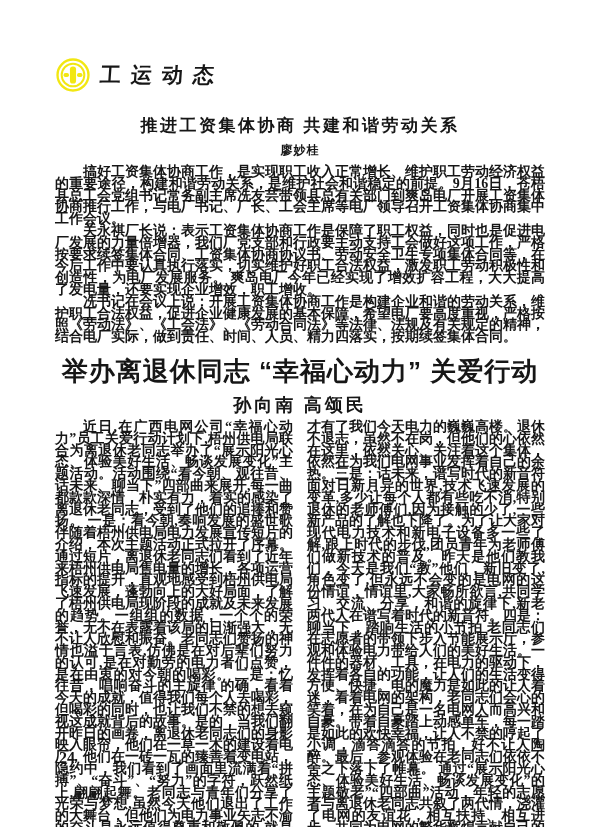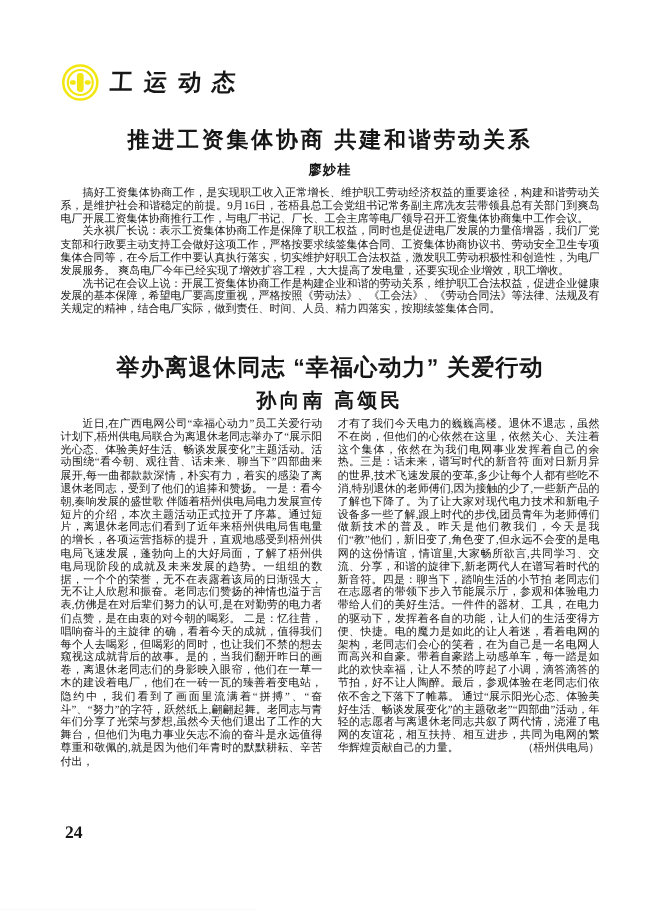--- a/index.html
+++ b/index.html
@@ -25,44 +25,44 @@
     font-size:21px; font-weight:bold; letter-spacing:10px;
     font-family:"Liberation Serif", serif;
     transform:skewX(-4deg);
     white-space:nowrap;
   }
 
   
   .a1-title {
     margin-top:21px;
     text-align:center;
-    font-size:20px; font-weight:bold; letter-spacing:2.5px;
+    font-size:17px; font-weight:bold; letter-spacing:2.5px;
     font-family:"Liberation Sans", sans-serif;
   }
   .a1-author {
     margin-top:5px;
     text-align:center;
     font-size:12px; font-weight:bold; letter-spacing:1px;
   }
   .a1-body { margin-top:7px; }
   .body-text {
-    font-size:10px; line-height:11.8px;
-    font-weight:normal;
+    font-size:14px; line-height:11.8px;
+    font-weight:bold;
     text-align:justify;
     text-justify:inter-ideograph;
     word-break:break-all;
   }
   .body-text p { text-indent:2em; }
   .attr { float:right; }
 
   
   .a2-title {
-    margin-top:32px;
+    margin-top:11px;
     text-align:center;
-    font-size:21px; font-weight:bold; letter-spacing:1px;
+    font-size:26px; font-weight:bold; letter-spacing:1px;
     font-family:"Liberation Sans", sans-serif;
   }
   .a2-authors {
     margin-top:4px;
     text-align:center;
     font-size:18px; font-weight:bold; letter-spacing:3px;
   }
   .cols { display:flex; gap:14px; margin-top:4px; }
   .col { flex:1 1 0; }
   .col-left { text-indent:2em; }

